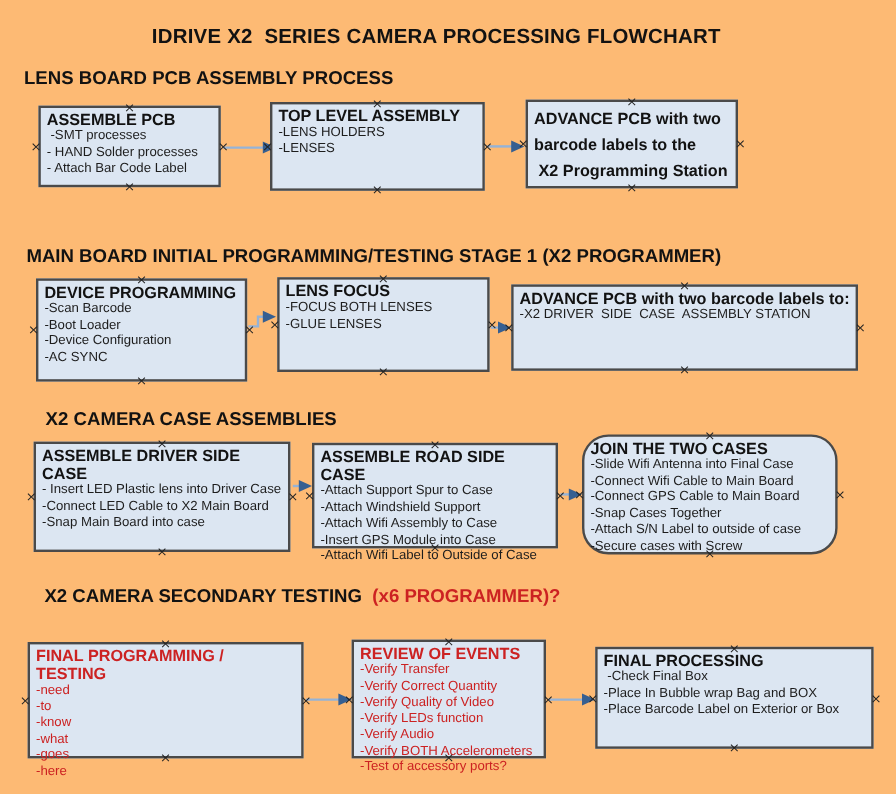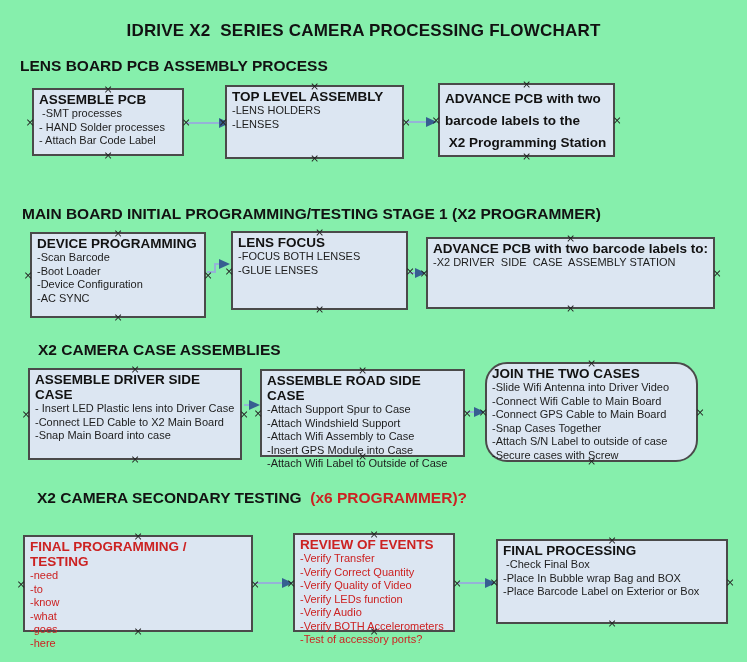--- a/index.html
+++ b/index.html
@@ -1,18 +1,18 @@
 <!DOCTYPE html>
 <html><head>
 <meta charset="utf-8">
 <style>
   html,body{margin:0;padding:0;background:#ffffff;}
   #canvas{
     position:relative;width:747px;height:662px;overflow:hidden;
-    font-family:"Liberation Sans",sans-serif;color:#111;background:#86efac;
+    font-family:"Liberation Sans",sans-serif;color:#111;background:#fdba74;
   }
   .page-title{
     position:absolute;top:21px;left:0;width:727px;text-align:center;
     font-size:17px;font-weight:bold;letter-spacing:.2px;white-space:pre-wrap;color:#121212;
   }
   .section-header{
     position:absolute;font-size:15.5px;font-weight:bold;color:#121212;white-space:pre-wrap;
   }
   .section-header .red-suffix{color:#cc2222;}
   .box{
@@ -179,21 +179,21 @@
         <div class="box-item">-Attach Wifi Label to Outside of Case</div>
       </div>
   <span class="anchor anchor-t">×</span>
       <span class="anchor anchor-b">×</span>
       <span class="anchor anchor-l">×</span>
       <span class="anchor anchor-r">×</span>
     </div>
   <div class="box" style="left:485px;top:362px;width:213px;height:100px;border-radius:22px;">
     <div class="box-title">JOIN THE TWO CASES</div>
     <div class="box-items">
-        <div class="box-item">-Slide Wifi Antenna into Driver Video</div>
+        <div class="box-item">-Slide Wifi Antenna into Final Case</div>
         <div class="box-item">-Connect Wifi Cable to Main Board</div>
         <div class="box-item">-Connect GPS Cable to Main Board</div>
         <div class="box-item">-Snap Cases Together</div>
         <div class="box-item">-Attach S/N Label to outside of case</div>
         <div class="box-item">-Secure cases with Screw</div>
       </div>
   <span class="anchor anchor-t">×</span>
       <span class="anchor anchor-b">×</span>
       <span class="anchor anchor-l">×</span>
       <span class="anchor anchor-r">×</span>

